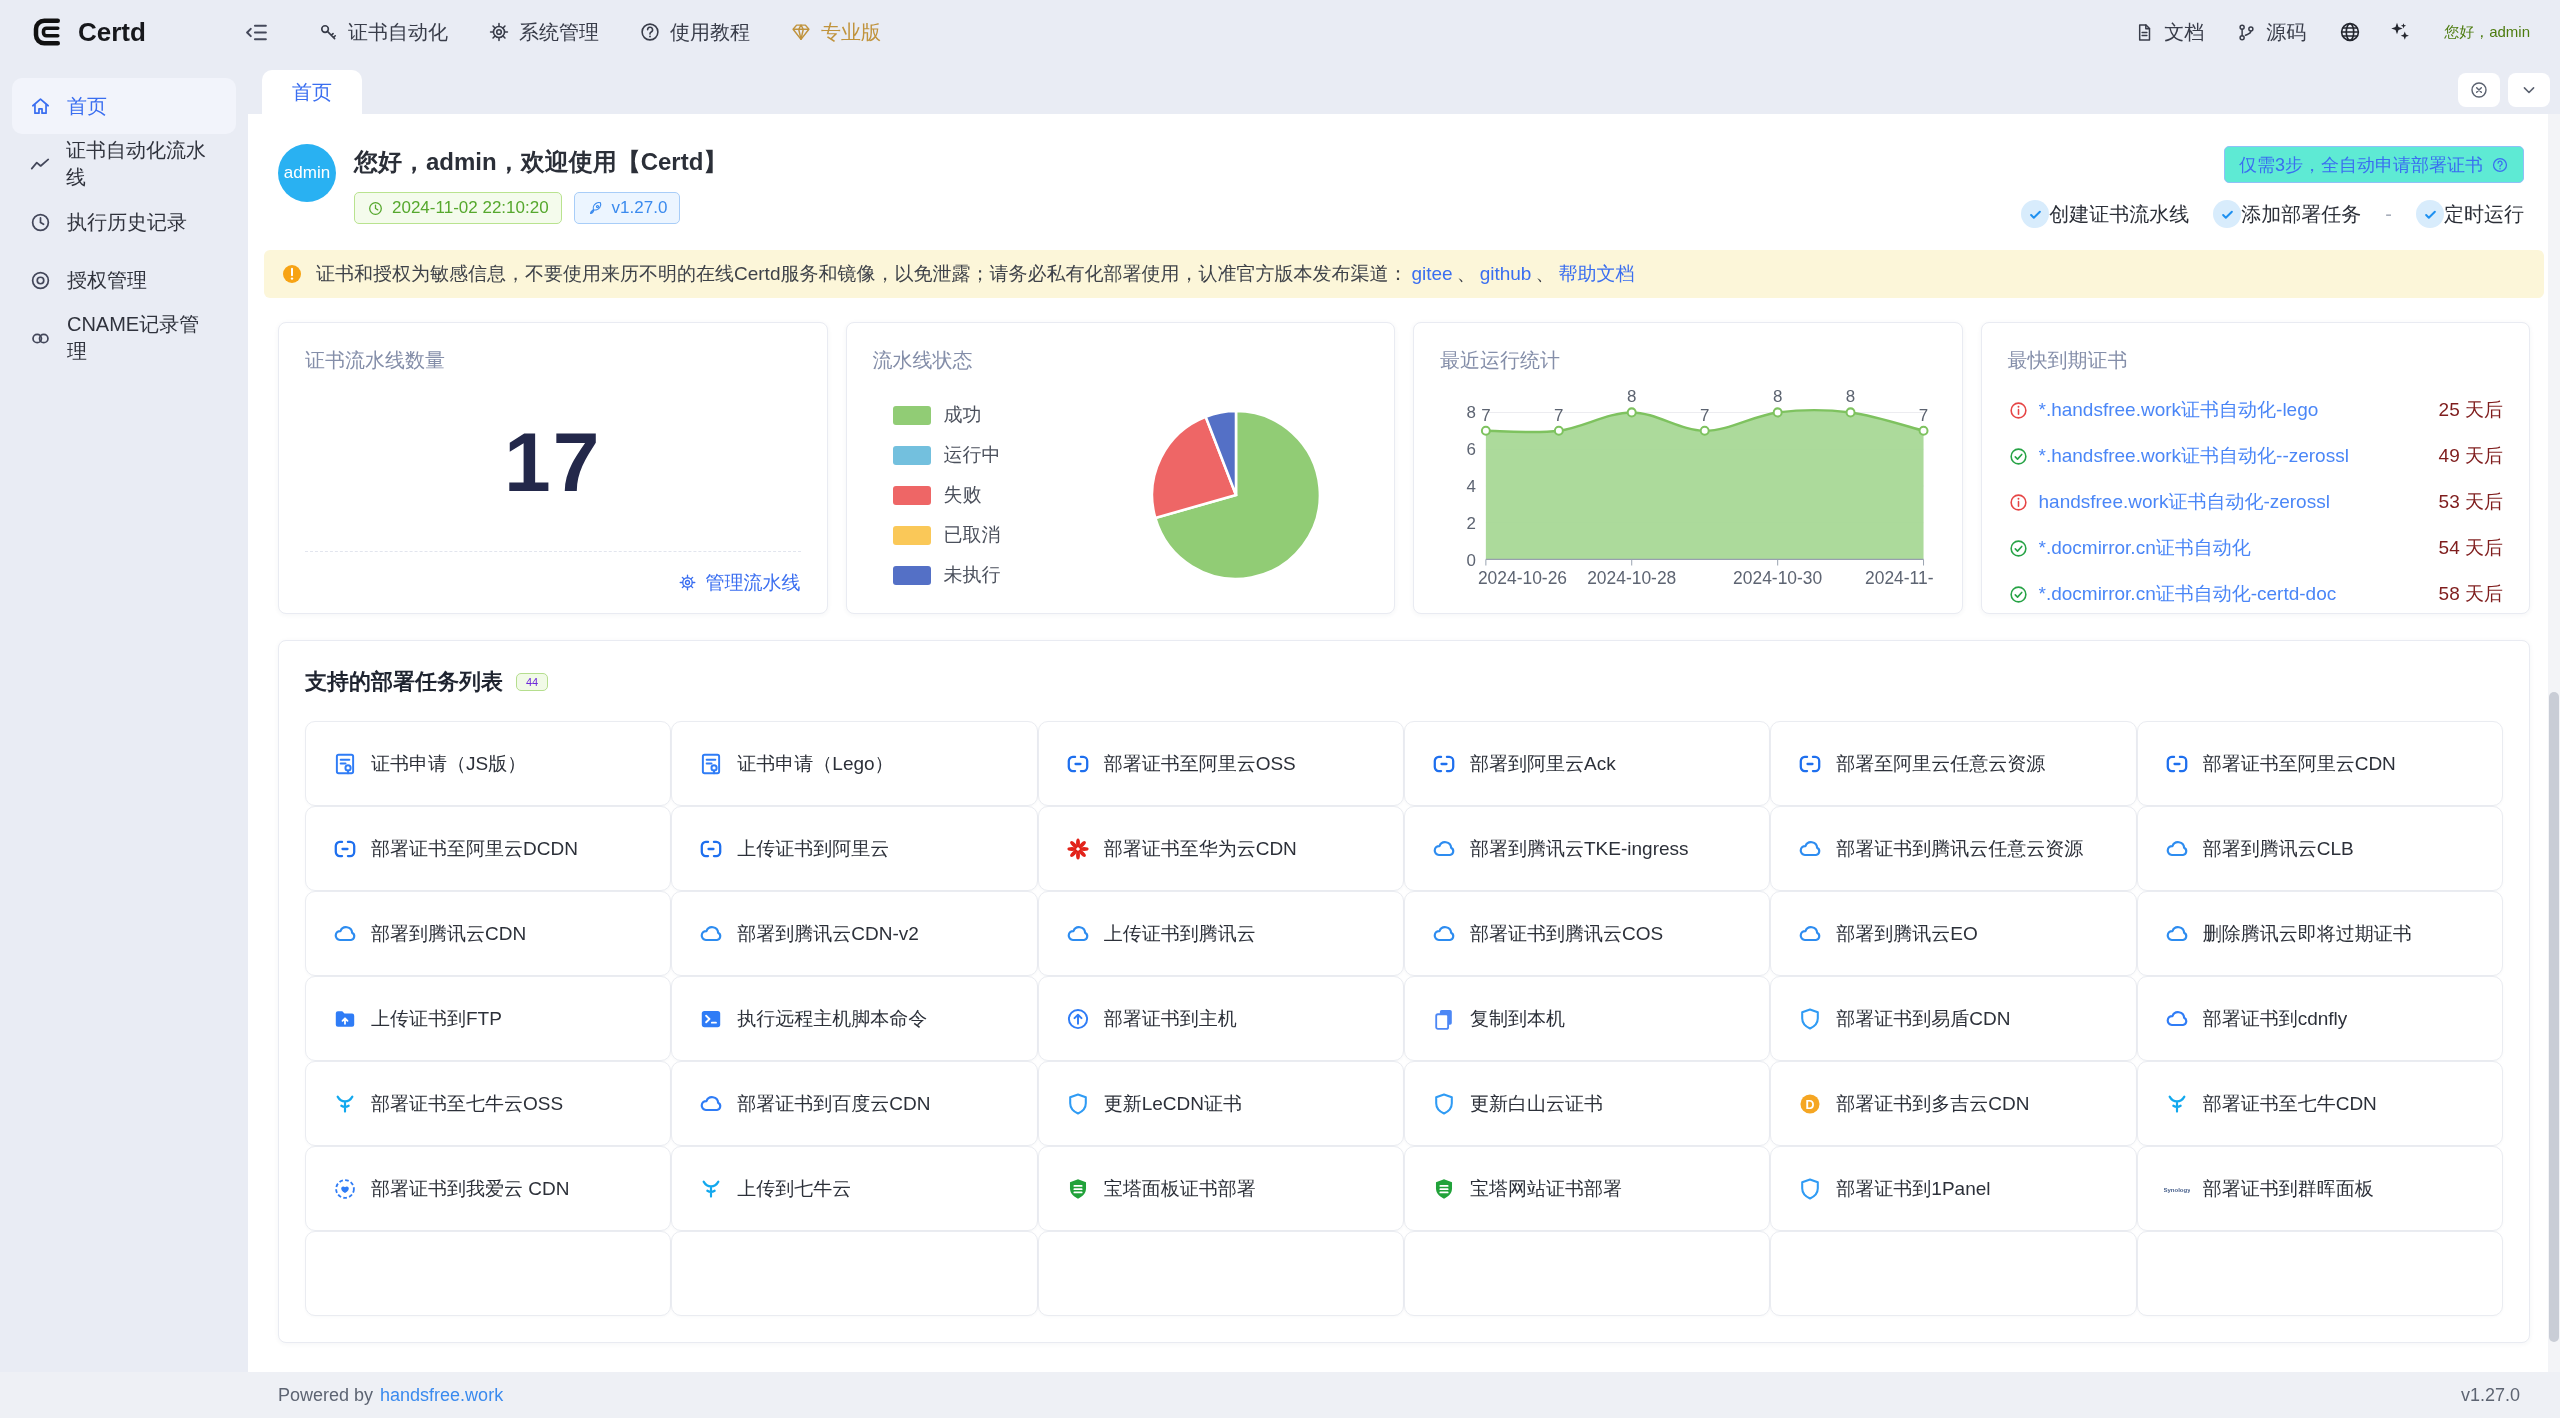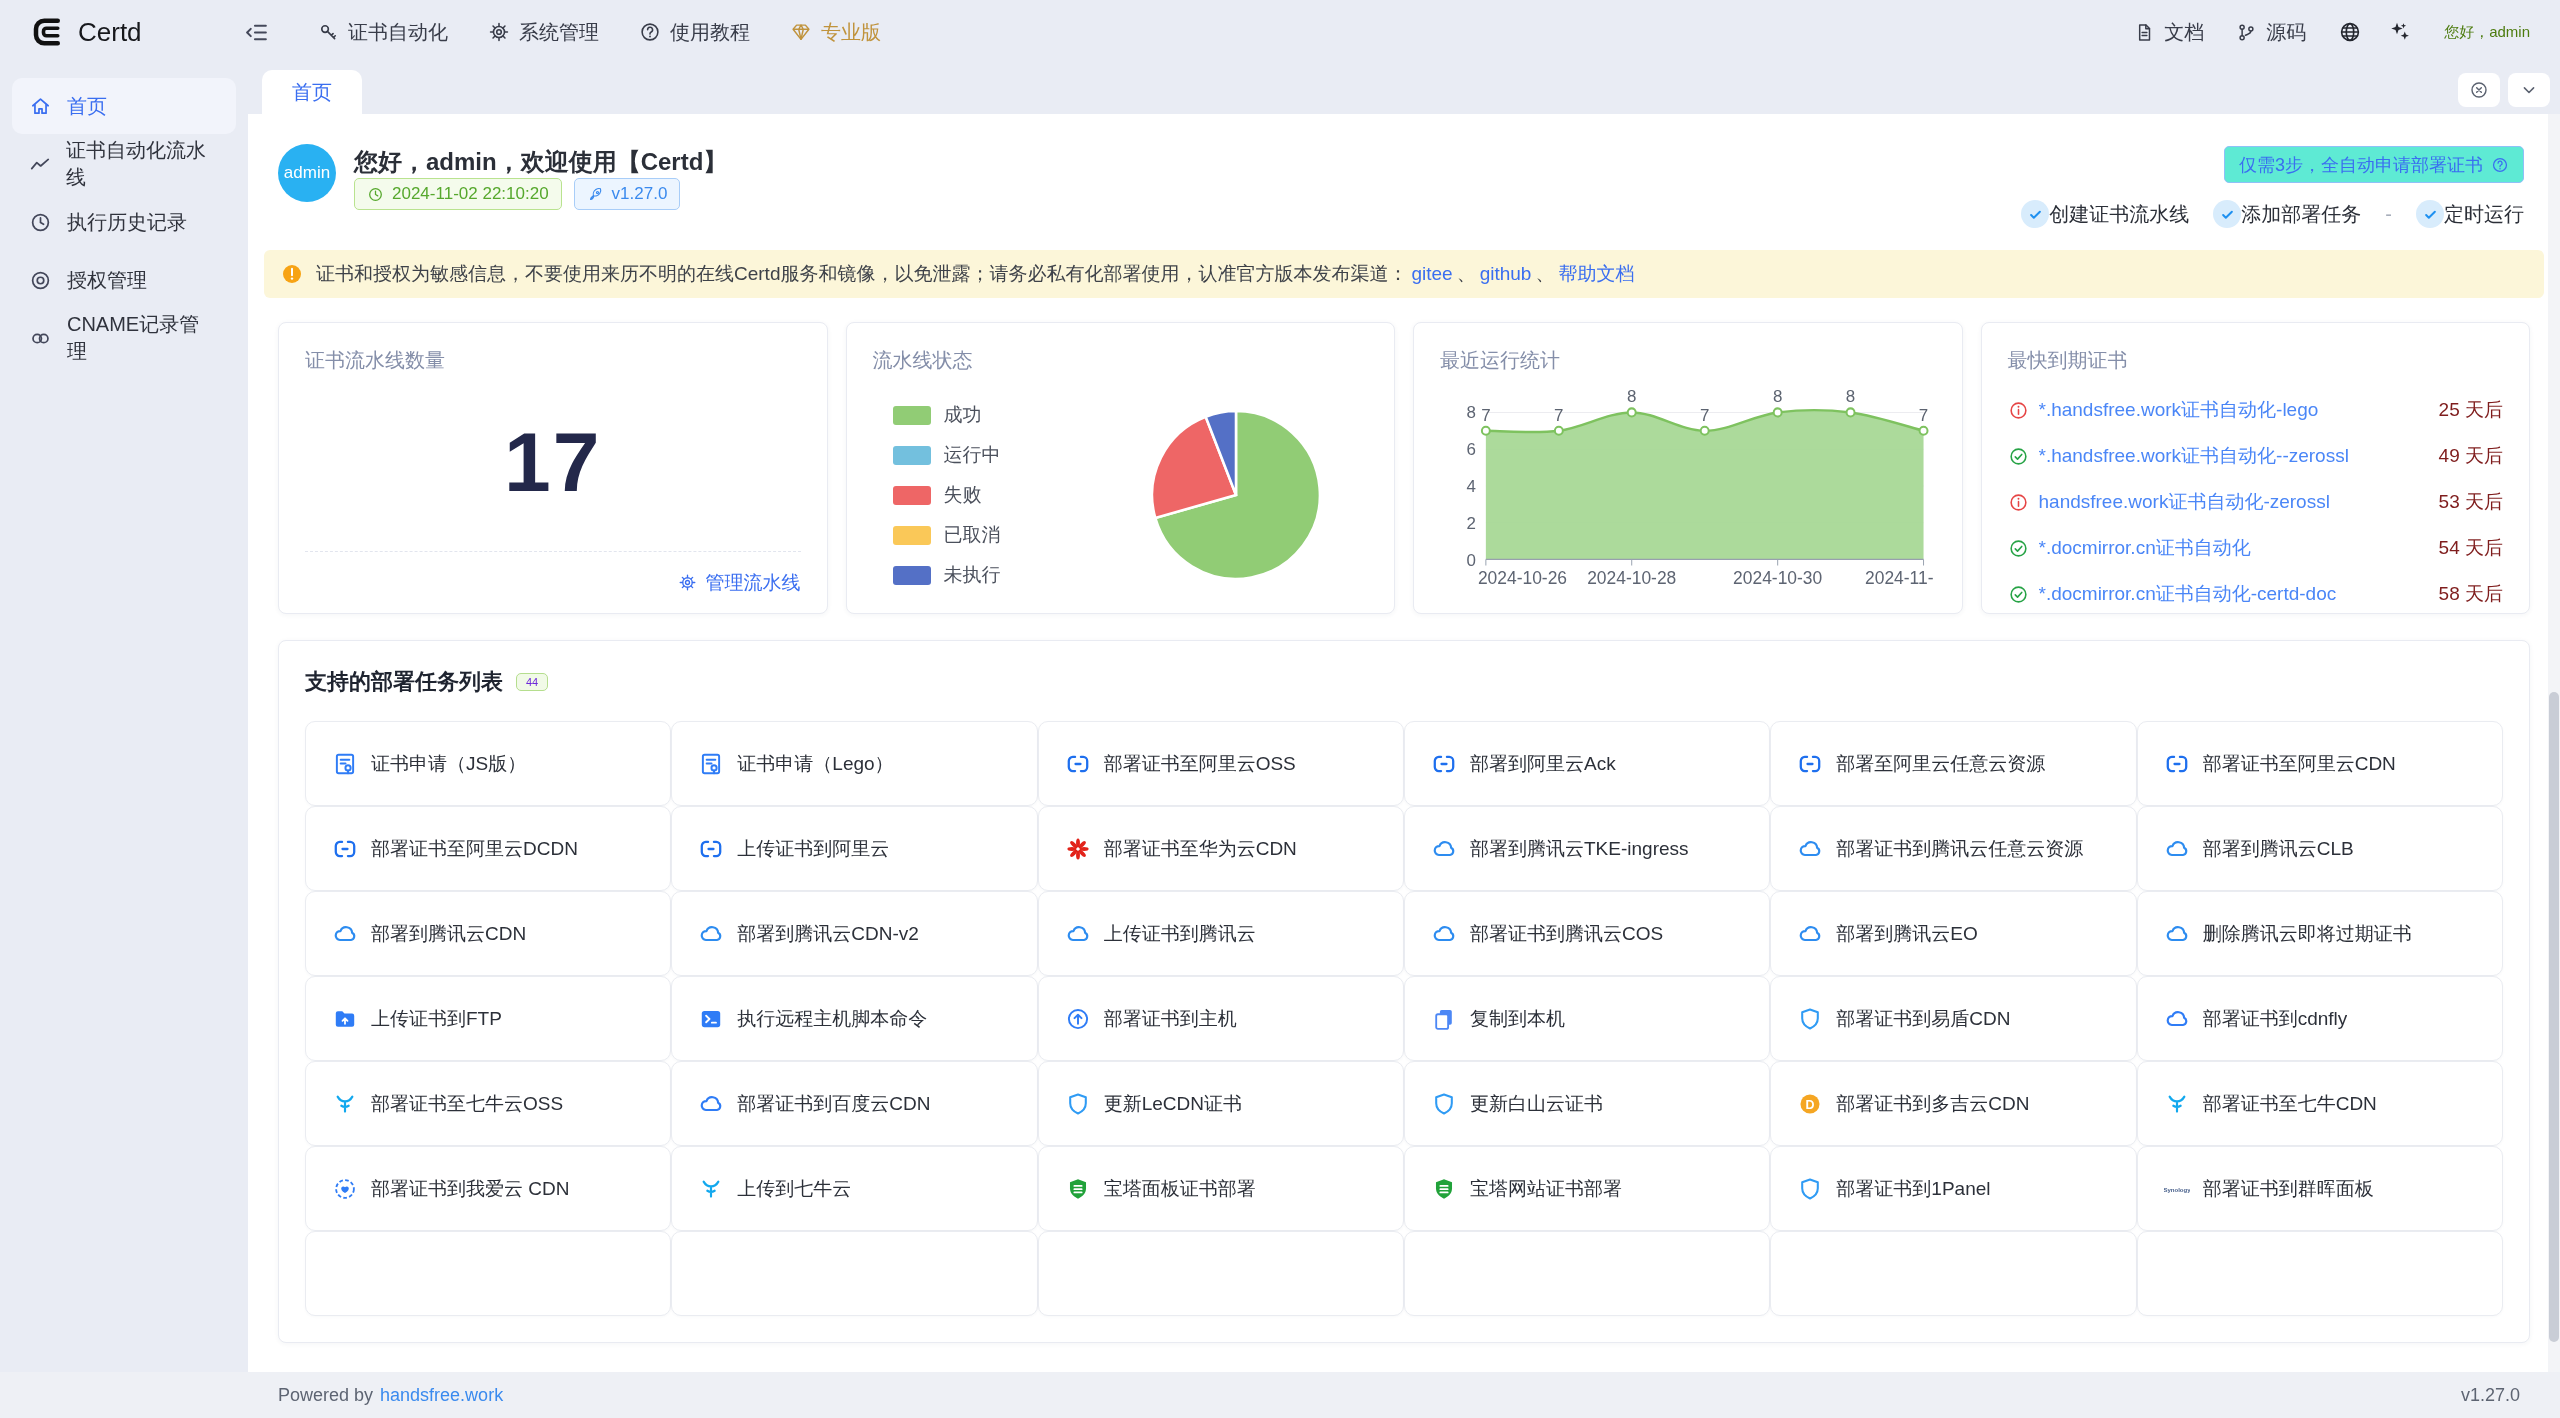--- a/index.html
+++ b/index.html
@@ -6,21 +6,21 @@
 html,body{width:2560px;height:1418px;overflow:hidden}
 body{font-family:"Liberation Sans","DejaVu Sans",sans-serif;background:#e9ecf4;color:#303133}
 .icn{display:inline-block}
 .icn svg{width:100%;height:100%;display:block}
 #app{width:2560px;height:1418px;display:flex;flex-direction:column;overflow:hidden}
 
 
 .header{height:64px;display:flex;align-items:center;padding:0 30px;flex:none}
 .brand{display:flex;align-items:center;gap:12px;width:210px}
 .brand .logo{width:36px;height:36px}
-.brand-name{font-size:26px;font-weight:normal;color:#17181c}
+.brand-name{font-size:26px;font-weight:bold;color:#17181c}
 .nav-collapse{width:25px;height:25px;color:#44485a;margin:0 28px 0 4px;cursor:pointer}
 #nav-menu{display:flex;align-items:center}
 .nav-item{display:flex;align-items:center;gap:9px;padding:0 20px;height:64px;font-size:20px;color:#383c49;cursor:pointer}
 .nav-item .icn{width:22px;height:22px}
 #nav-right{margin-left:auto;display:flex;align-items:center;gap:32px}
 .nav-link{display:flex;gap:9px;align-items:center;font-size:20px;color:#383c49;cursor:pointer}
 .nav-link .icn{width:21px;height:21px}
 .icon-btn{width:24px;height:24px;color:#23262e;cursor:pointer}
 .greeting{font-size:15px;color:#4d7c0f;cursor:pointer}
 
@@ -37,21 +37,21 @@
 .tab-controls{position:absolute;right:10px;top:9px;display:flex;gap:8px}
 .tab-ctrl{width:42px;height:34px;background:#fff;border-radius:8px;display:flex;align-items:center;justify-content:center;color:#5b6270;cursor:pointer}
 .tab-ctrl .icn{width:20px;height:20px}
 .panel{flex:1;background:#fff;overflow:hidden;position:relative;min-height:0}
 
 
 .welcome{display:flex;justify-content:space-between;align-items:flex-start;padding:30px 36px 20px 30px}
 .w-left{display:flex;gap:18px}
 .avatar{width:58px;height:58px;border-radius:50%;background:#29b1f2;color:#fff;font-size:17px;display:flex;align-items:center;justify-content:center;flex:none}
 .w-title{font-size:24px;color:#2b2f38;font-weight:600;margin-top:2px}
-.w-tags{display:flex;gap:12px;}
+.w-tags{display:flex;gap:12px;margin-top:14px}
 .tag{display:inline-flex;align-items:center;gap:8px;height:32px;padding:0 12px;border-radius:5px;font-size:17px}
 .tag .icn{width:17px;height:17px}
 .tag-green{background:#f4fbec;border:1px solid #b9e38f;color:#56a82d}
 .tag-blue{background:#ecf5ff;border:1px solid #a8cdf8;color:#3a8aee}
 .w-right{display:flex;flex-direction:column;align-items:flex-end;gap:17px;padding-top:2px}
 .promo{display:inline-flex;align-items:center;gap:8px;border:1px solid #8fc0f8;background:#5eead4;color:#3a6ef0;font-size:18px;height:37px;padding:0 14px;border-radius:5px;cursor:pointer}
 .promo .icn{width:18px;height:18px}
 .steps{display:flex;align-items:center;gap:24px;font-size:20px;color:#2b2f38}
 .step{display:flex;align-items:flex-end;}
 .step-check{width:28px;height:28px;border-radius:50%;background:#d8ecfc;color:#1e90f0;display:flex;align-items:center;justify-content:center}

